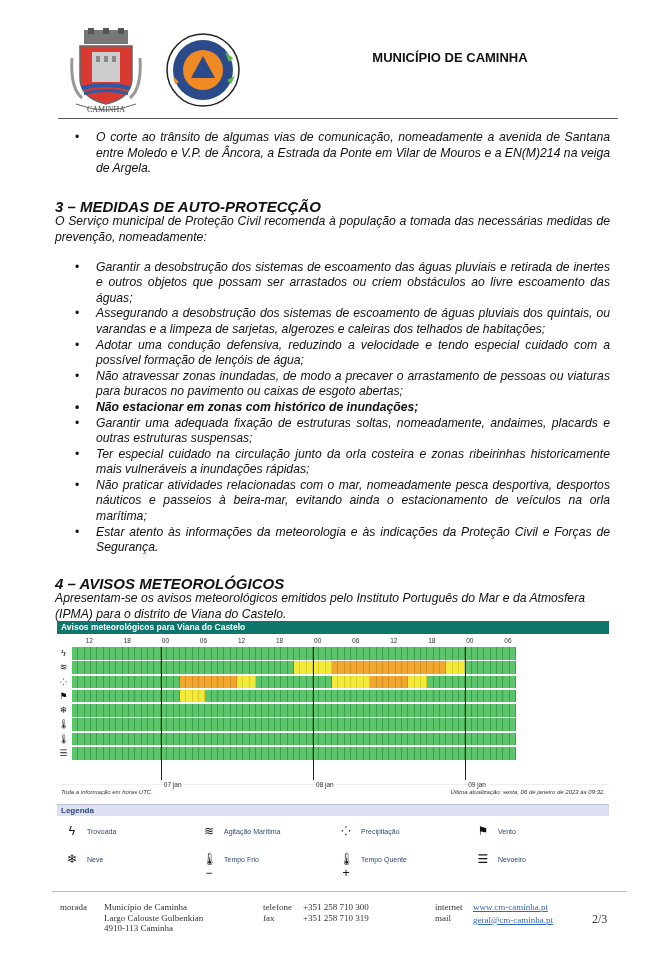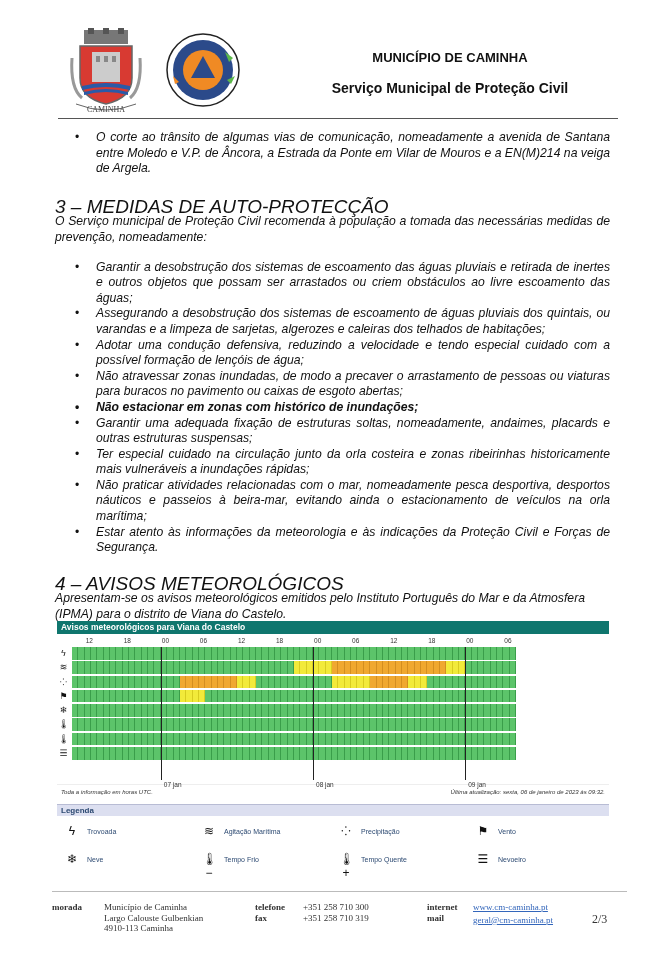--- a/index.html
+++ b/index.html
@@ -11,21 +11,21 @@
   .pc-logo { position: absolute; left: 165px; top: 32px; width: 76px; height: 76px; }
   .hdr-title { position: absolute; left: 300px; top: 50px; width: 300px; text-align: center; font-weight: bold; font-size: 13px; }
   .hdr-sub { position: absolute; left: 300px; top: 80px; width: 300px; text-align: center; font-weight: bold; font-size: 14px; }
   .hdr-rule { position: absolute; left: 58px; top: 118px; width: 560px; height: 1px; background: #555; }
 
   .content { position: absolute; left: 55px; top: 130px; width: 555px; font-family: "Liberation Sans", sans-serif; font-style: italic; font-size: 12.2px; line-height: 15.6px; }
   .content ul { list-style: none; }
   .content li { position: relative; padding-left: 41px; text-align: justify; }
   .content li::before { content: "•"; position: absolute; left: 20px; top: 0; font-style: normal; }
   .content li.bold { font-weight: bold; }
-  .sec-title { font-weight: normal; font-size: 19px; margin-top: 22px; }
+  .sec-title { font-weight: bold; font-size: 15px; margin-top: 22px; }
   .para { text-align: justify; }
   .gap { height: 14px; }
 
   .chart-wrap { position: absolute; left: 57px; top: 621px; width: 552px; }
   .chart-head { background: #0f766e; color: #fff; font-style: normal; font-weight: bold; font-size: 8.5px; padding: 2px 4px; height: 13px; line-height: 9px; }
   .chart-body { position: relative; height: 150px; }
   .ticks { position: absolute; left: 15px; top: 3px; height: 10px; width: 444px; }
   .tick-lbl { position: absolute; top: 0; font-size: 6.5px; color: #333; }
   .rows { position: absolute; left: 15px; top: 13px; width: 444px; }
   .row { position: relative; height: 12.5px; margin-bottom: 1.8px; display: flex; }
@@ -36,21 +36,21 @@
   .dayline { position: absolute; top: 13px; width: 1px; height: 133px; background: #222; }
   .day-lbl { position: absolute; top: 147px; font-size: 6.5px; font-style: normal; color: #333; }
   .chart-foot { display: flex; justify-content: space-between; font-size: 6px; color: #333; font-style: italic; padding: 4px 4px 0 4px; height: 12px; border-top: 1px solid #eee; }
   .legend-head { background: #dcdff0; border-top: 1px solid #b8bcd4; font-size: 8px; font-weight: bold; color: #2d4a72; padding: 2px 4px; height: 12px; line-height: 8px; margin-top: 8px; }
   .legend-grid { display: grid; grid-template-columns: 137px 137px 137px 137px; row-gap: 14px; padding: 8px 0 0 8px; }
   .leg-item { display: flex; align-items: center; gap: 8px; font-size: 7px; color: #2d4a72; font-style: normal; height: 14px; }
   .leg-icon { width: 14px; height: 14px; font-size: 12px; line-height: 14px; text-align: center; color: #111; }
 
   .footer-rule { position: absolute; left: 52px; top: 891px; width: 575px; height: 1px; background: #bbb; }
   .footer { position: absolute; left: 52px; top: 902px; width: 575px; font-family: "Liberation Serif", serif; font-size: 9px; color: #333; line-height: 10.5px; }
-  .f-lbl { position: absolute; font-weight: bold; }
+  .f-lbl { position: absolute; font-weight: normal; margin-left: 8px; }
   .f-val { position: absolute; }
   .f-link { position: absolute; color: #3366bb; text-decoration: underline; }
   .page-num { position: absolute; left: 540px; top: 12px; font-size: 12px; }
 </style>
 </head>
 <body>
 
 <div class="header">
   <svg class="crest" viewBox="0 0 76 86">
     <rect x="16" y="2" width="44" height="14" fill="#777"></rect>
@@ -72,21 +72,20 @@
   <svg class="pc-logo" viewBox="0 0 76 76">
     <circle cx="38" cy="38" r="36" fill="#fff" stroke="#222" stroke-width="1.5"></circle>
     <circle cx="38" cy="38" r="30" fill="#2b4a8a"></circle>
     <circle cx="38" cy="38" r="20" fill="#f08a24"></circle>
     <polygon points="38,24 50,46 26,46" fill="#2b4a8a"></polygon>
     <polygon points="60,20 68,26 64,30" fill="#5cb84a"></polygon>
     <polygon points="62,48 70,44 66,52" fill="#5cb84a"></polygon>
     <polygon points="8,44 14,50 10,52" fill="#f08a24"></polygon>
   </svg>
   <div class="hdr-title">MUNICÍPIO DE CAMINHA</div>
-  <div class="hdr-sub">Serviço Municipal de Proteção Civil</div>
   <div class="hdr-rule"></div>
 </div>
 
 <div class="content">
   <ul>
     <li>O corte ao trânsito de algumas vias de comunicação, nomeadamente a avenida de Santana entre Moledo e V.P. de Âncora, a Estrada da Ponte em Vilar de Mouros e a EN(M)214 na veiga de Argela.</li>
   </ul>
 
   <div class="sec-title">3 – MEDIDAS DE AUTO-PROTECÇÃO</div>
   <div class="para">O Serviço municipal de Proteção Civil recomenda à população a tomada das necessárias medidas de prevenção, nomeadamente:</div>

